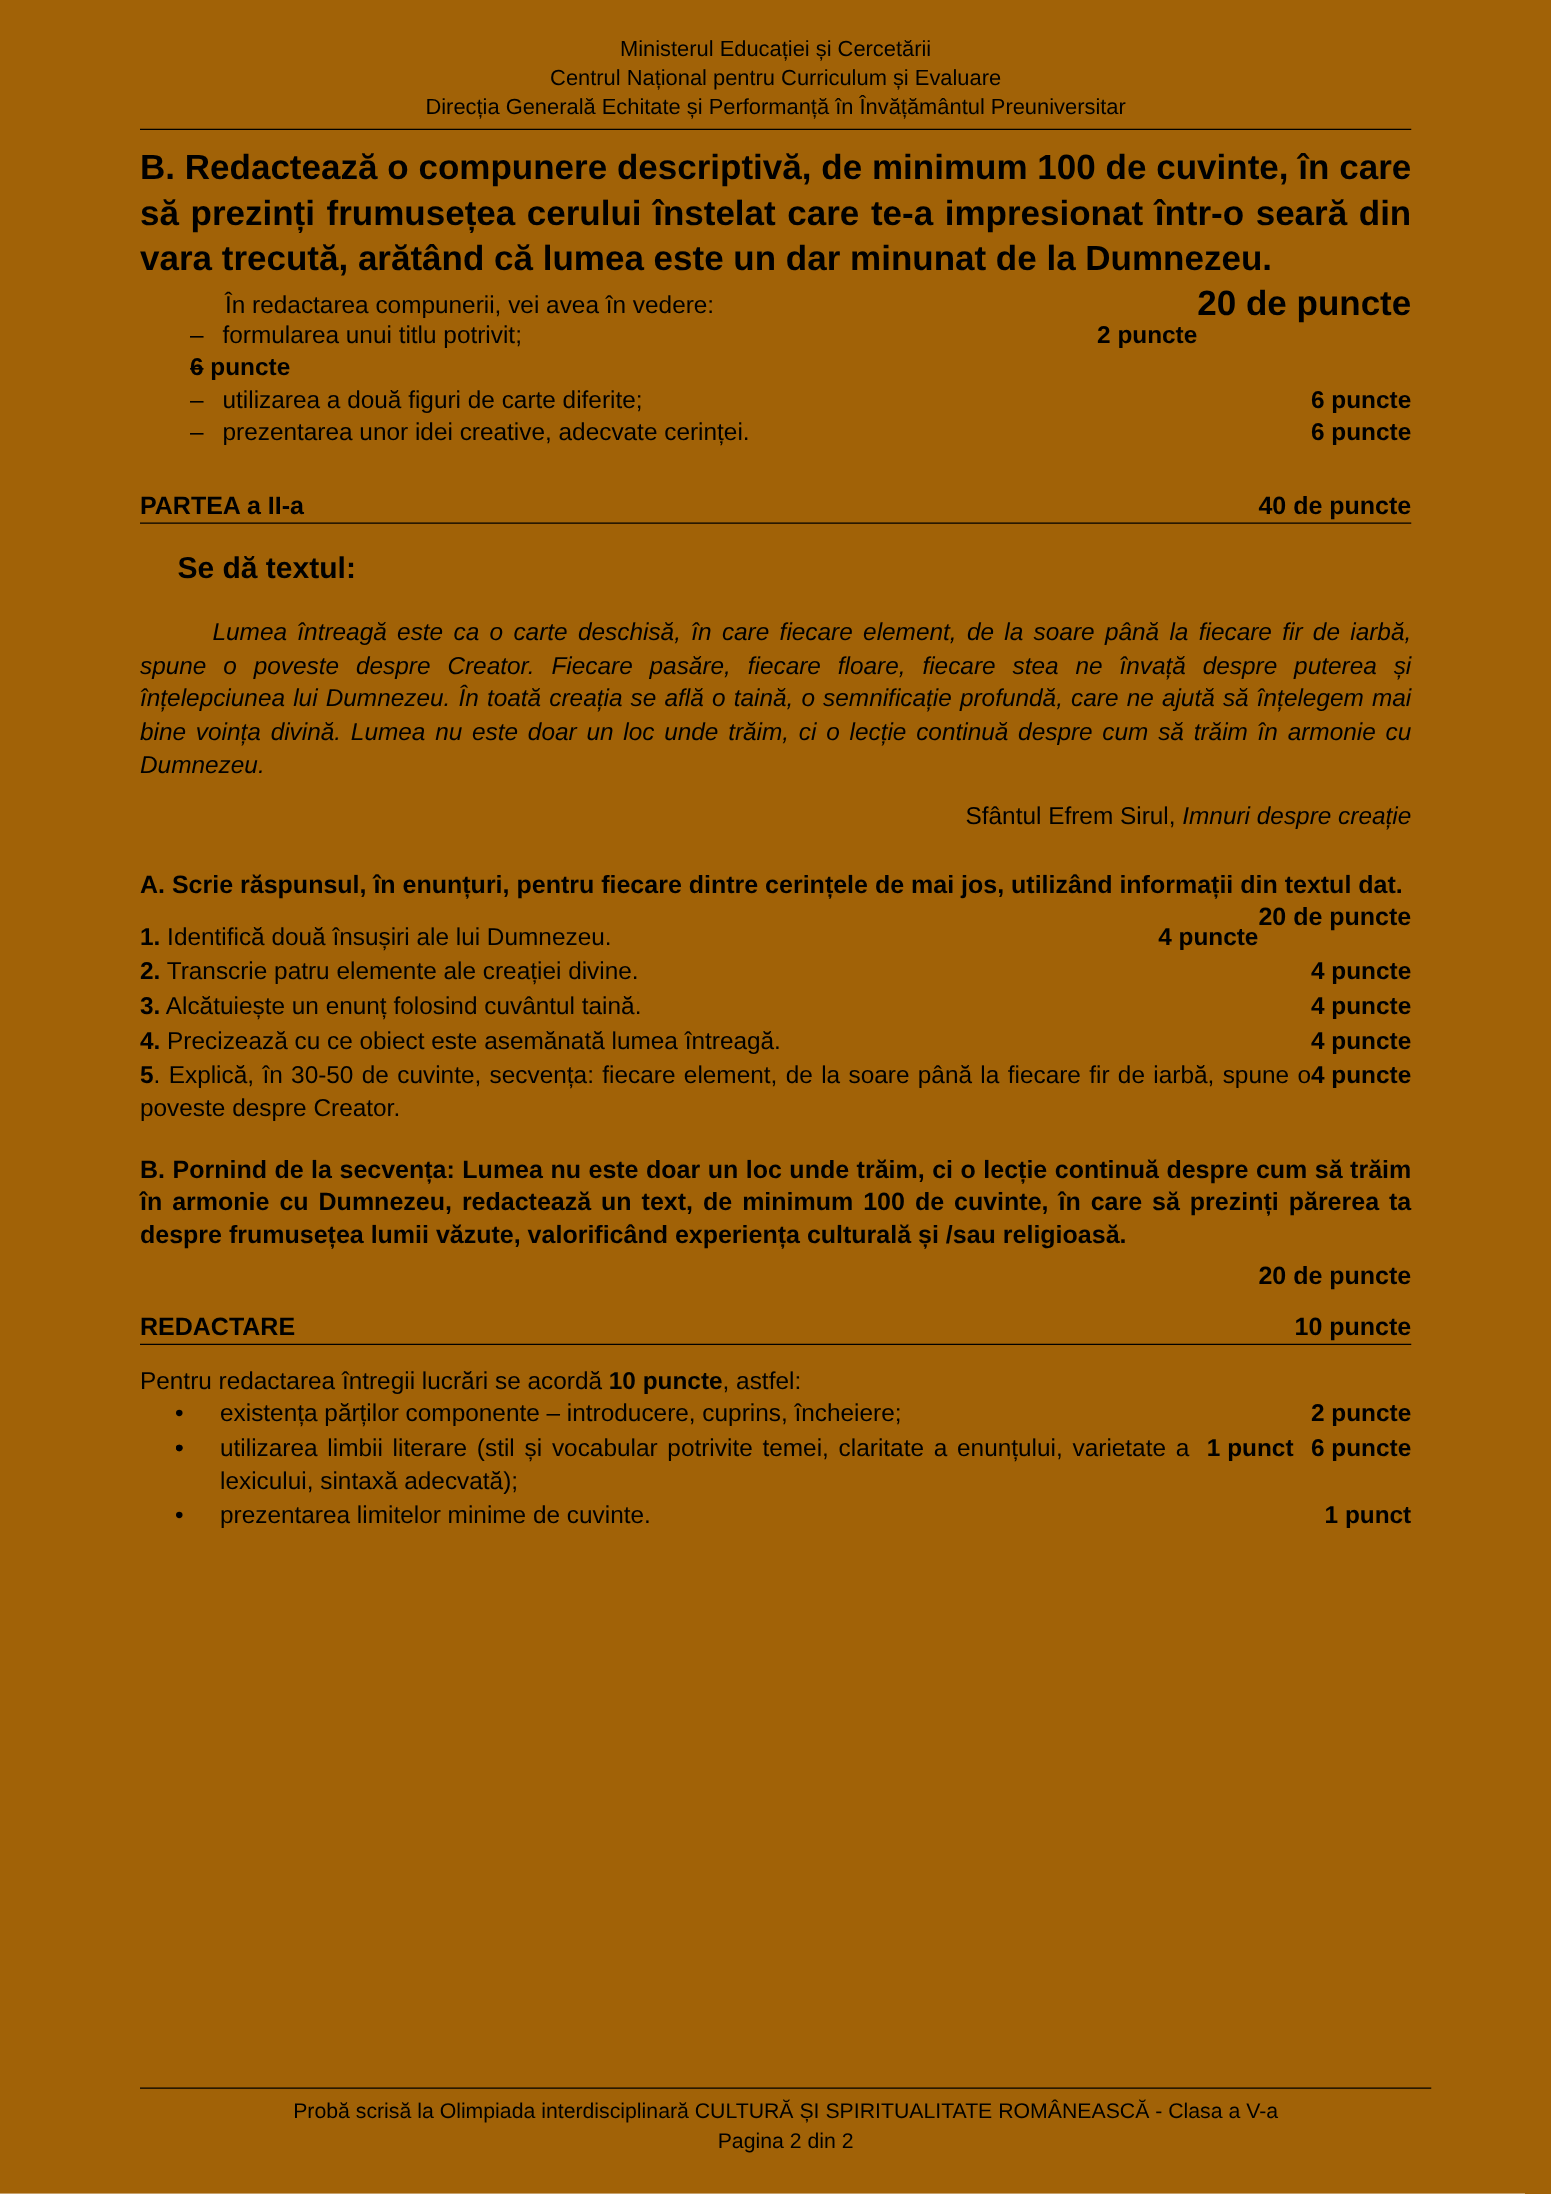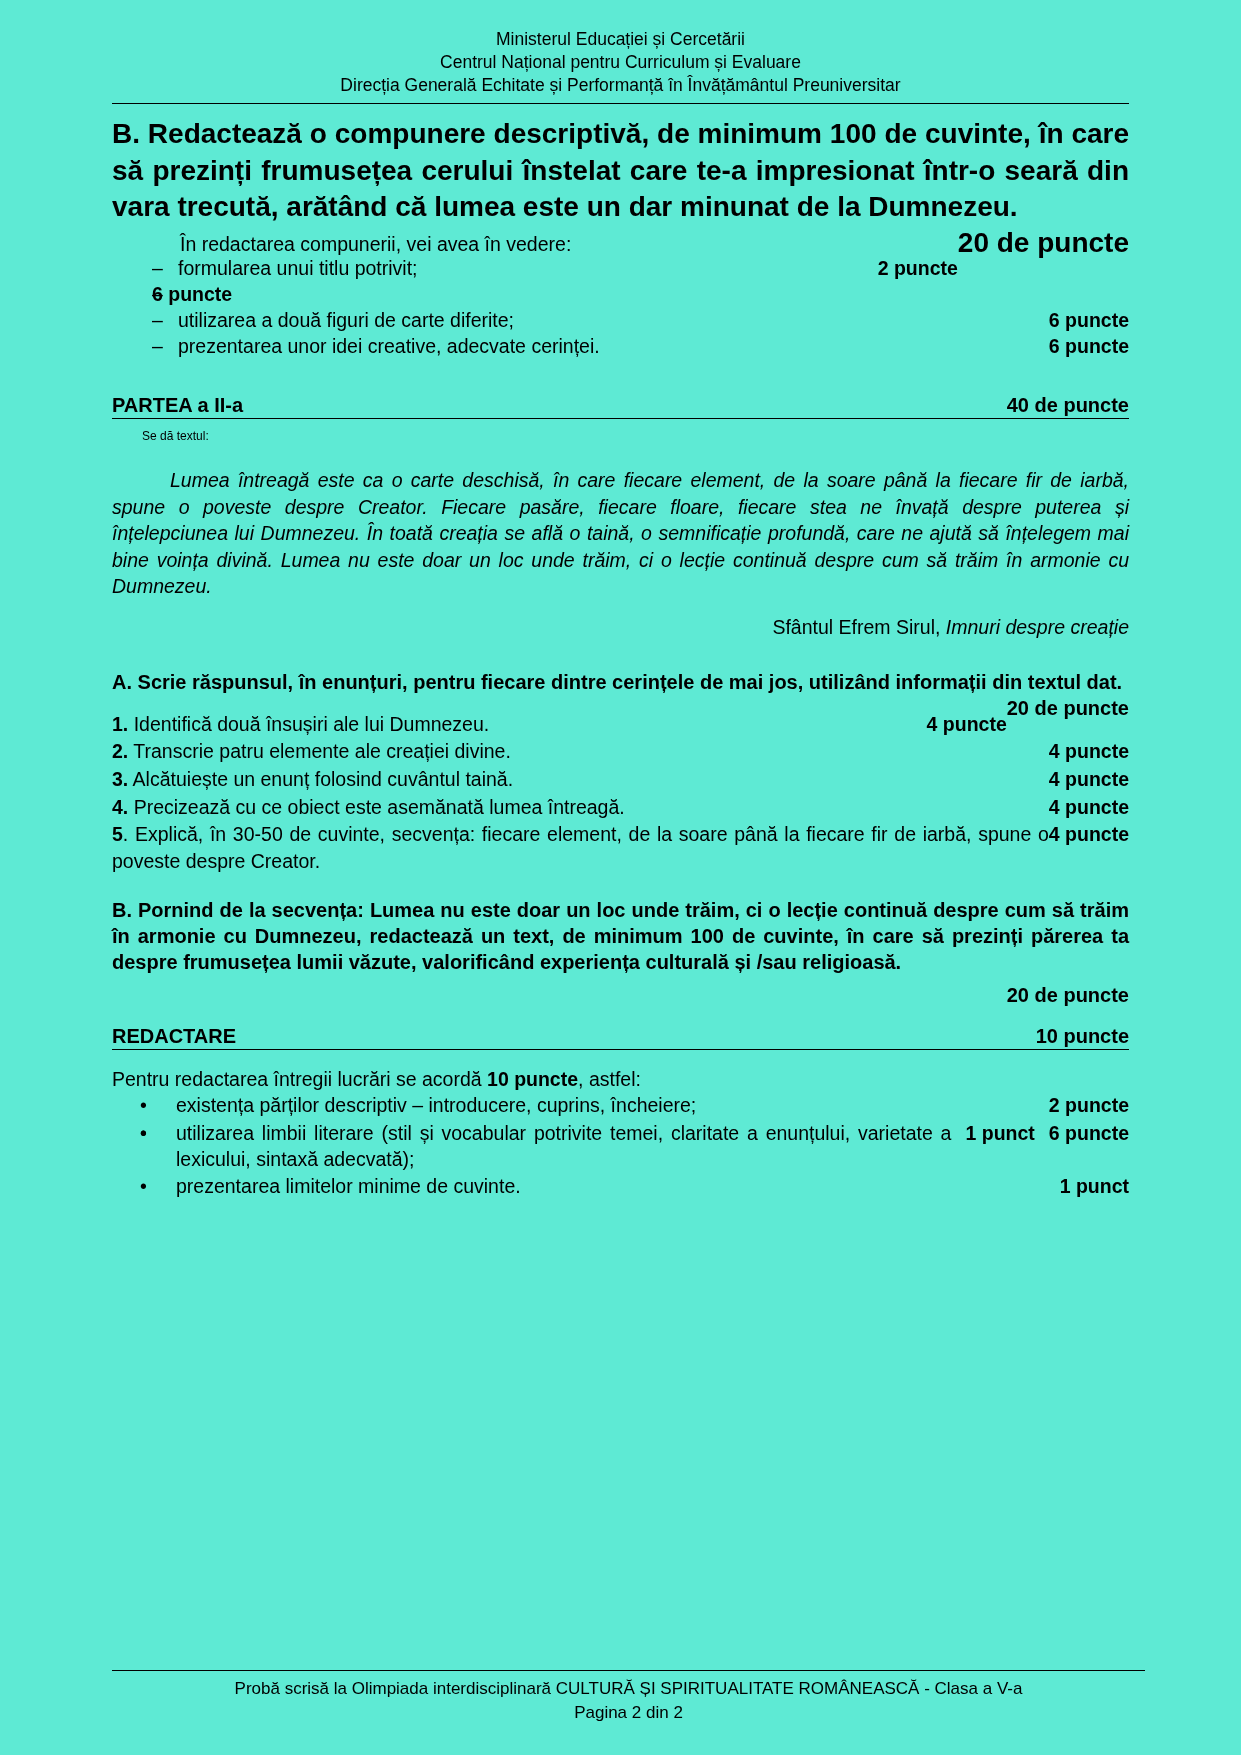--- a/index.html
+++ b/index.html
@@ -9,21 +9,21 @@
   }
   body {
     font-family: "Liberation Sans", sans-serif;
     color: #000000;
   }
   .page {
     position: relative;
     width: 1241px;
     height: 1755px;
     margin: 0 auto;
-    background: #5eead4;
+    background: #a16207;
     box-sizing: border-box;
     padding: 28px 112px 0 112px;
   }
   
   .doc-header {
     text-align: center;
     font-size: 17.5px;
     line-height: 1.32;
     padding-bottom: 4px;
   }
@@ -75,23 +75,23 @@
     justify-content: space-between;
     align-items: baseline;
     font-weight: bold;
     font-size: 20px;
     border-bottom: 1.6px solid #000;
     padding-bottom: 1px;
     margin-top: 34px;
   }
 
   .se-da {
-    font-weight: normal;
-    font-size: 12px;
-    margin-top: 10px;
+    font-weight: bold;
+    font-size: 24px;
+    margin-top: 22px;
     margin-left: 30px;
   }
 
   .quote {
     font-style: italic;
     font-size: 19.5px;
     line-height: 1.36;
     text-align: justify;
     margin-top: 24px;
   }
@@ -283,21 +283,21 @@
     <span>10 puncte</span>
   </div>
 
   <div class="red-intro">
     <span>Pentru redactarea întregii lucrări se acordă </span><span class="bold">10 puncte</span><span>, astfel:</span>
   </div>
 
   <ul class="bullets">
     <li>
       <span class="bullet">•</span>
-      <span class="btext"><span class="pts-r">2 puncte</span><span>existența părților descriptiv – introducere, cuprins, încheiere;</span></span>
+      <span class="btext"><span class="pts-r">2 puncte</span><span>existența părților componente – introducere, cuprins, încheiere;</span></span>
     </li>
     <li>
       <span class="bullet">•</span>
       <span class="btext"><span class="pts-r">6 puncte</span></span>
     </li>
     <li>
       <span class="bullet">•</span>
       <span class="btext"><span class="pts-r">1 punct</span><span>utilizarea limbii literare (stil și vocabular potrivite temei, claritate a enunțului, varietate a lexicului, sintaxă adecvată);</span></span>
     </li>
     <li>

